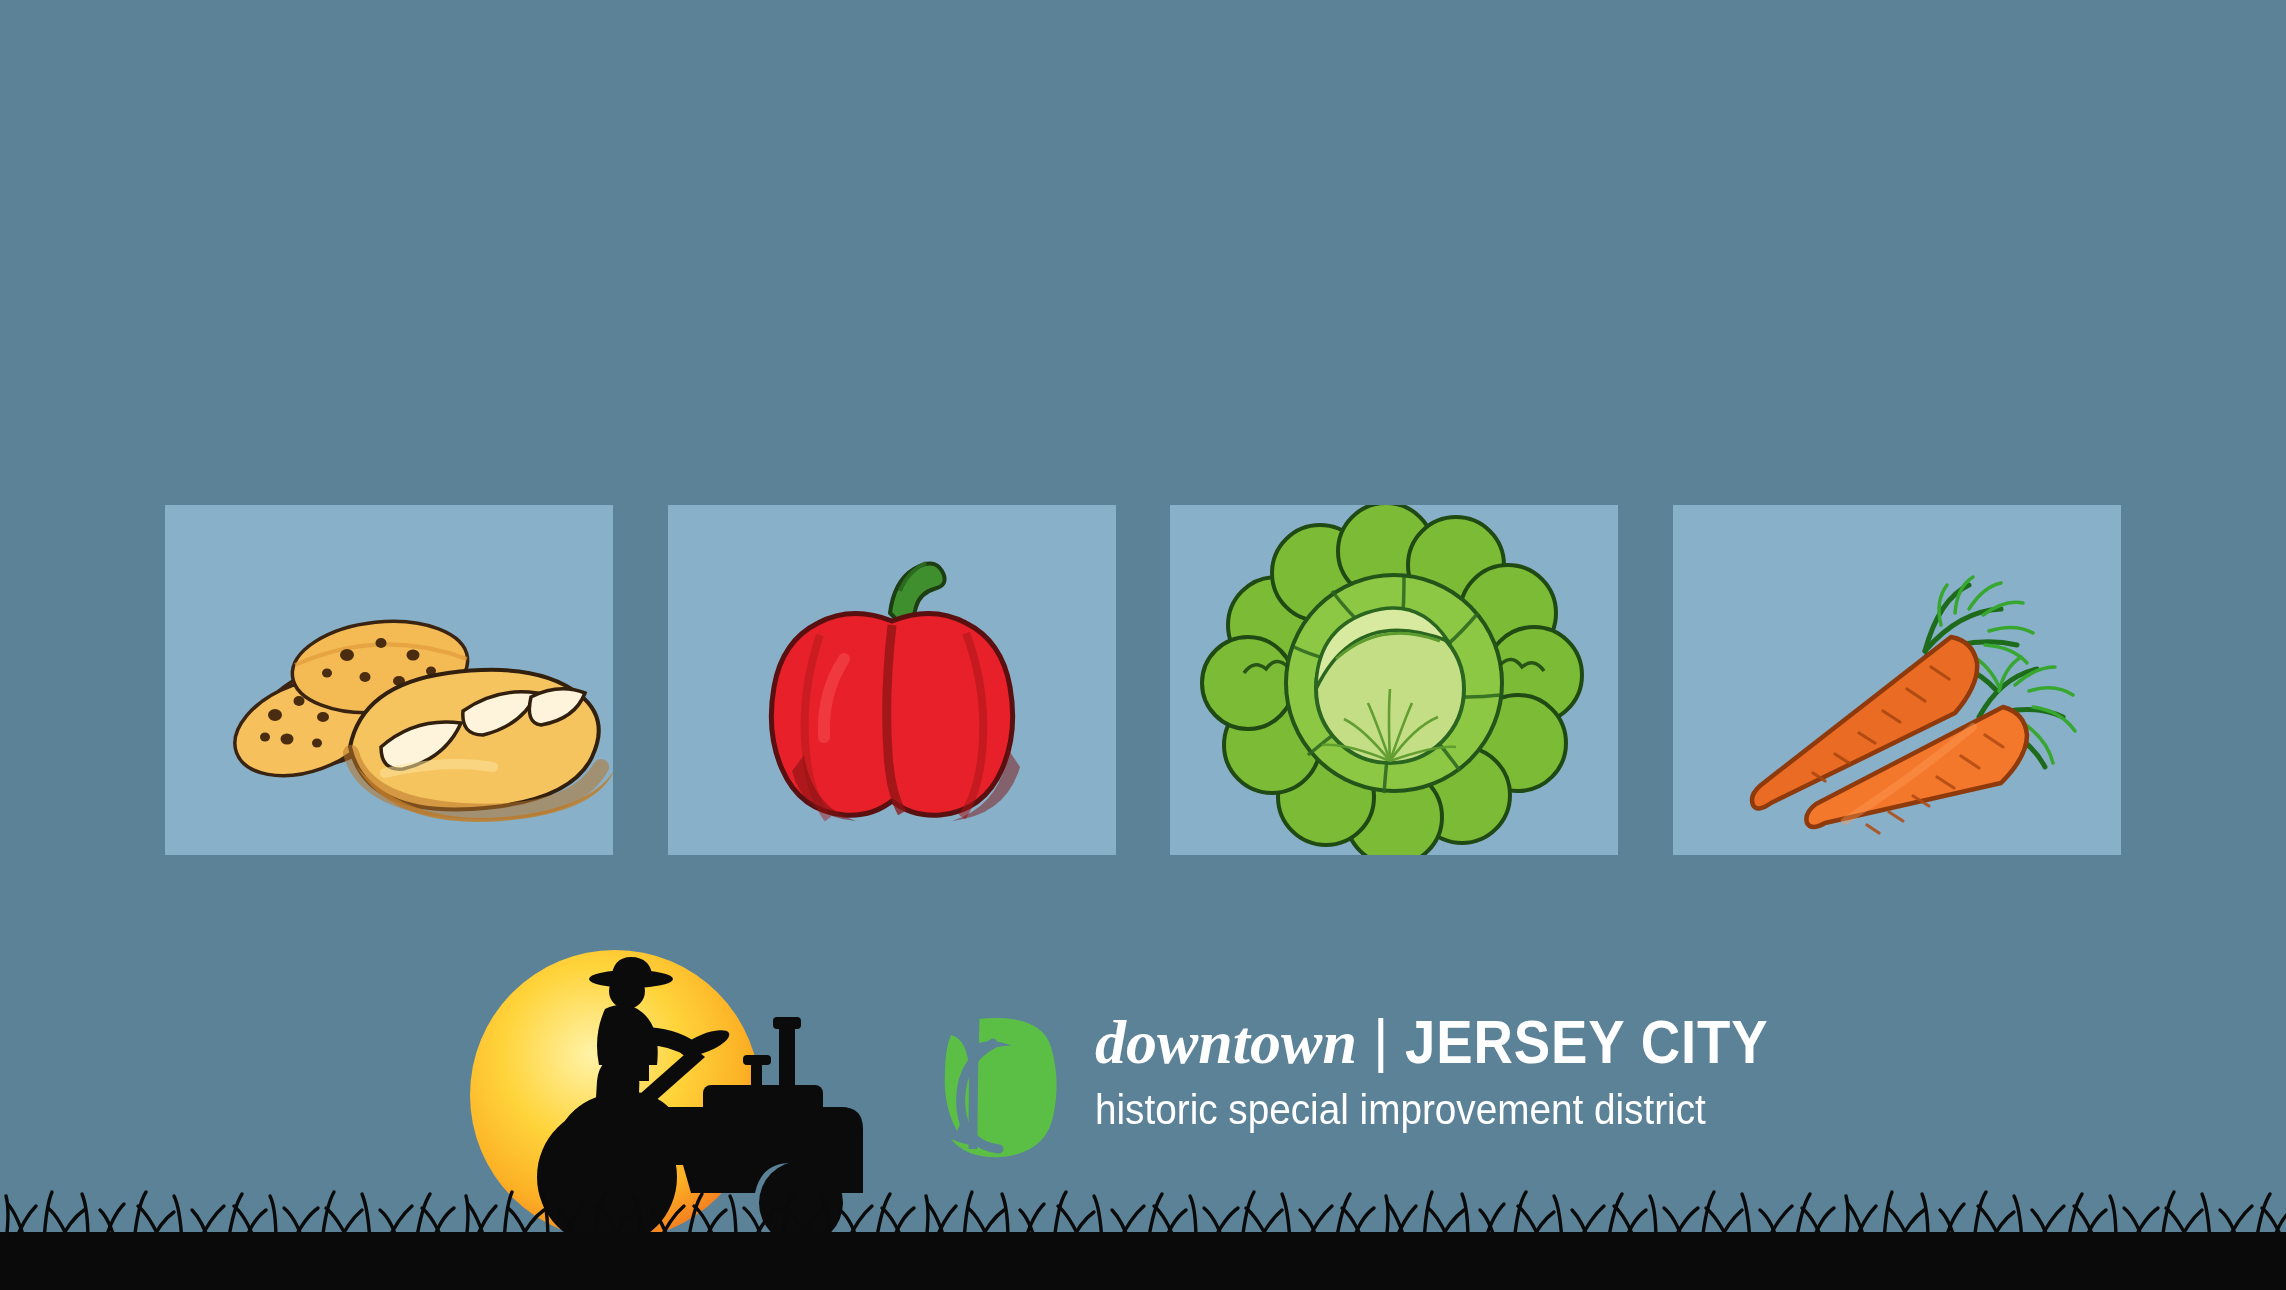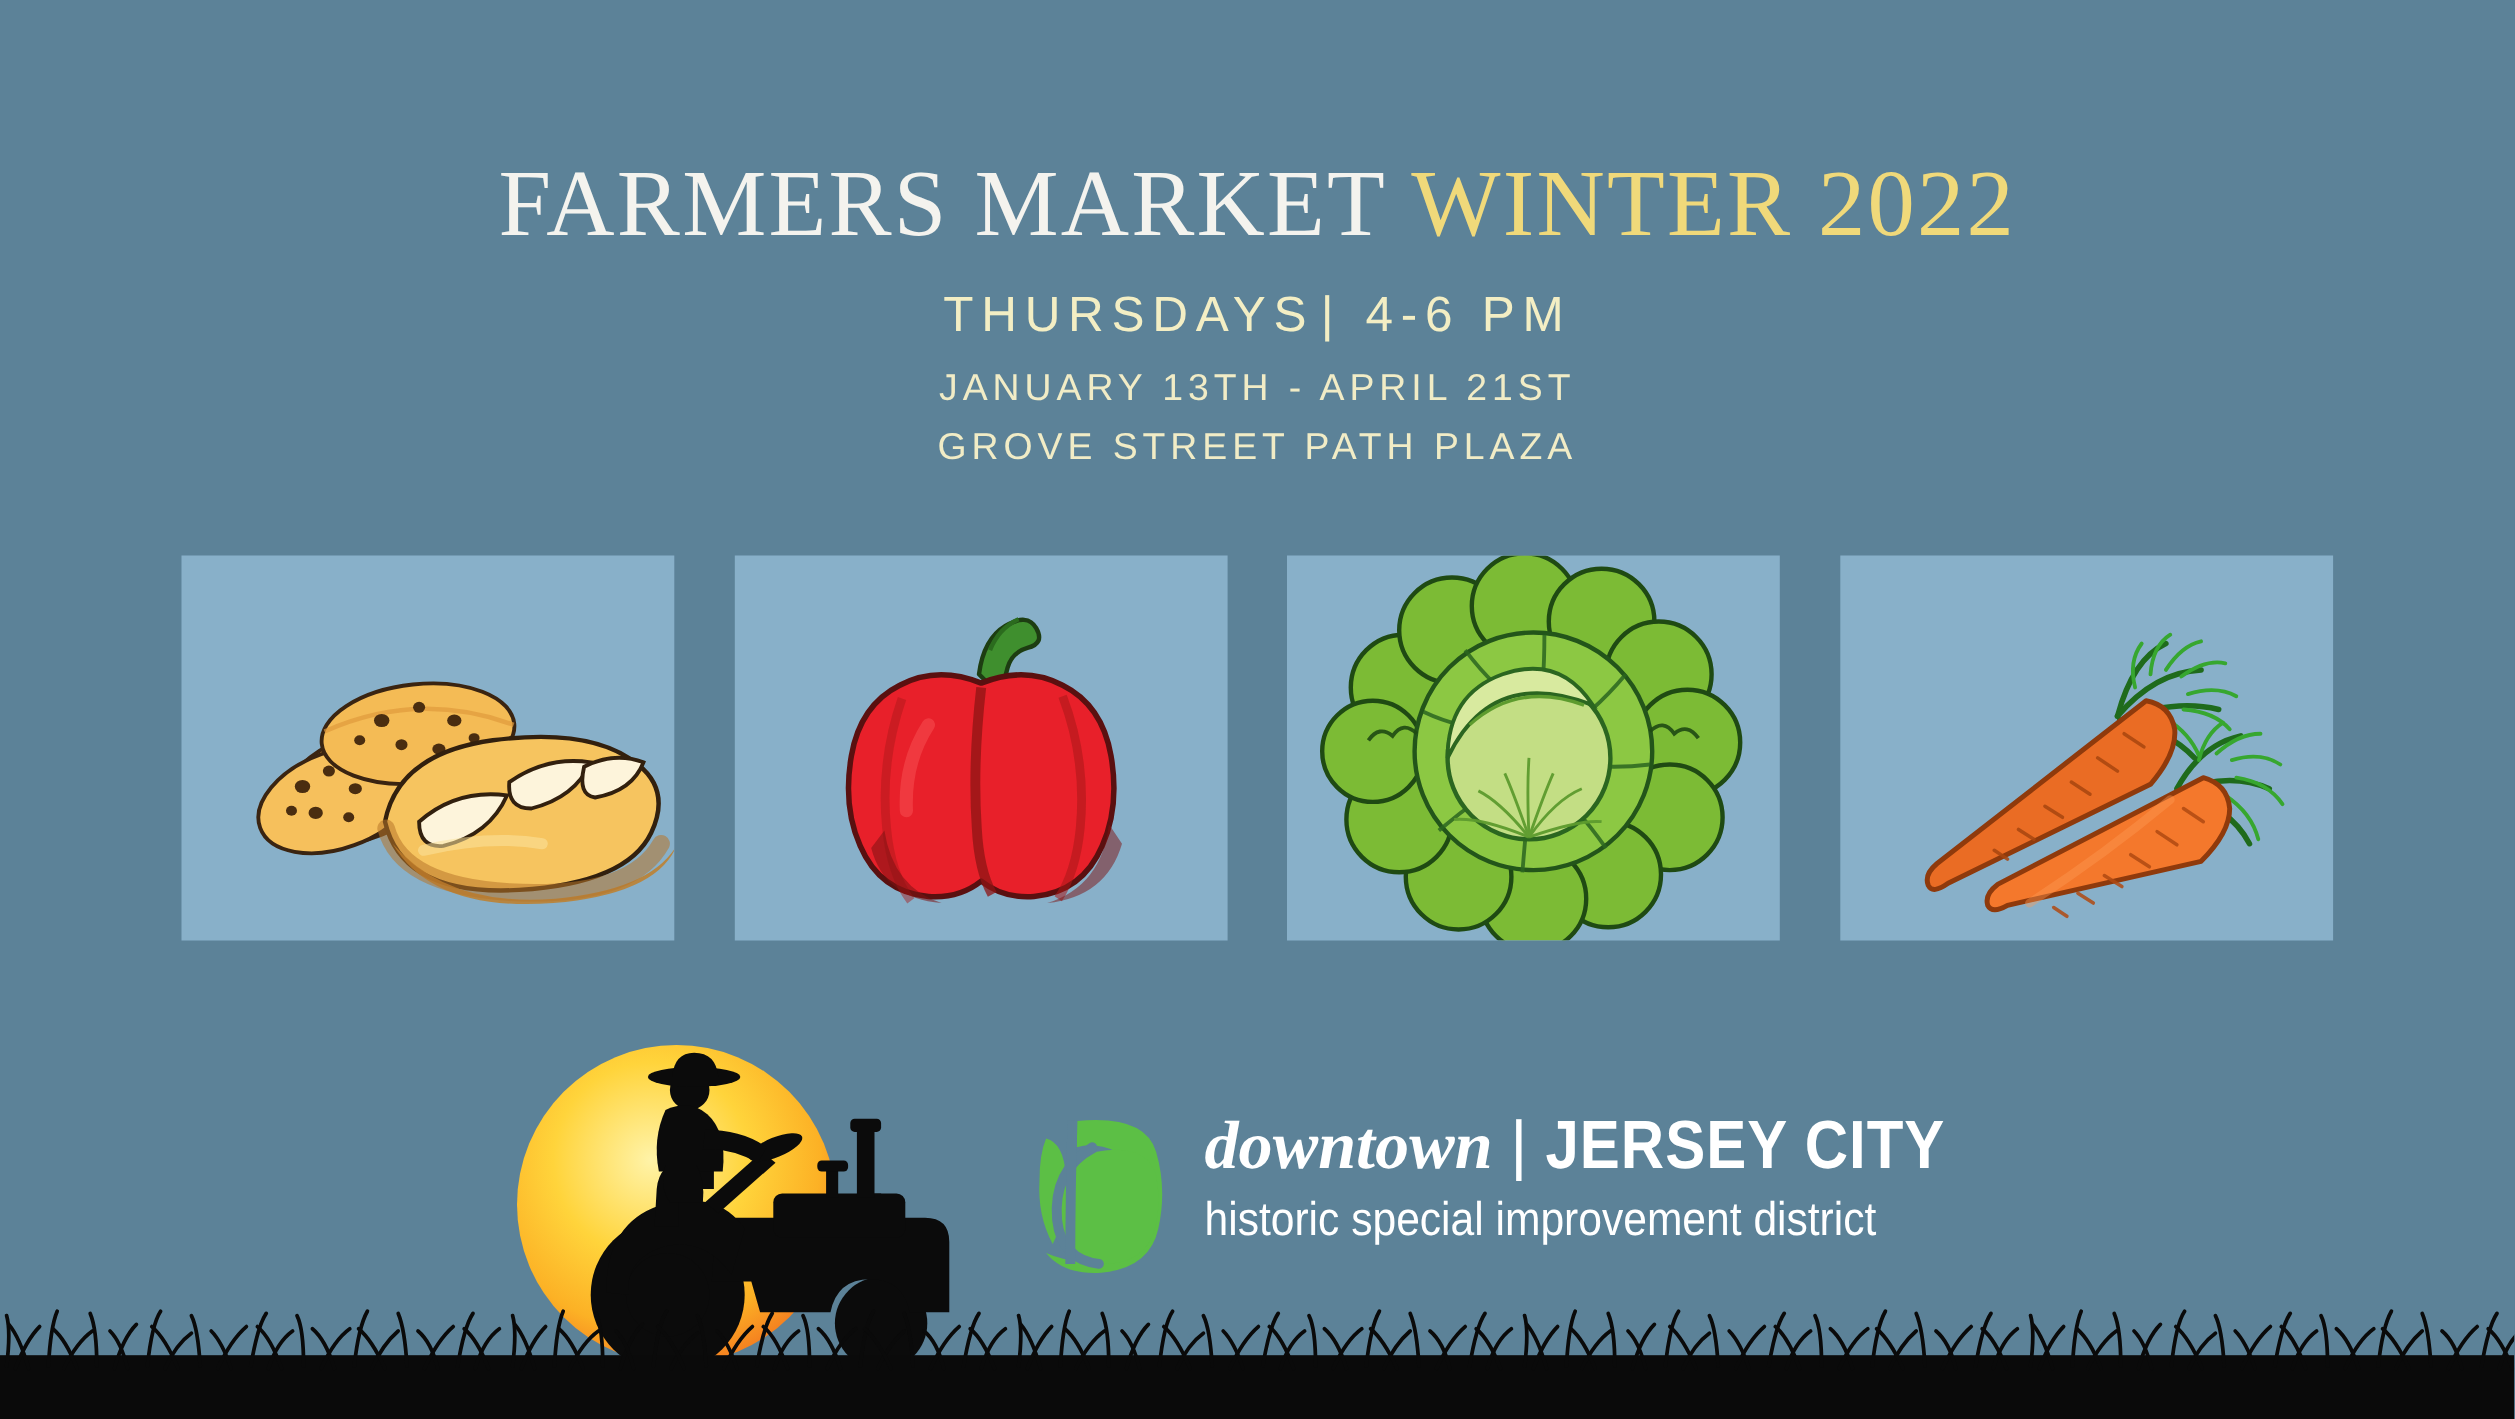--- a/index.html
+++ b/index.html
@@ -130,32 +130,20 @@
     left:0; bottom:0;
     width:2286px; height:120px;
   }
   #grass svg { width:100%; height:100%; display:block; }
 </style>
 </head>
 <body>
 
 <div id="poster">
 
-  <div id="headings">
-    <div id="title-line">
-      <span id="title-main">FARMERS MARKET</span><span id="title-accent">WINTER 2022</span>
-    </div>
-
-    <div id="subtitle">
-      <span>THURSDAYS</span><span class="bar">|</span><span class="time">4-6 PM</span>
-    </div>
-
-    <div class="dateline">JANUARY 13TH - APRIL 21ST</div>
-    <div class="dateline second">GROVE STREET PATH PLAZA</div>
-  </div>
 
   <div id="tiles">
 
     <div class="tile">
       <svg viewBox="0 0 448 350">
         <g transform="translate(10,10)">
 
           <ellipse cx="155" cy="200" rx="80" ry="47" transform="rotate(-22 155 200)" fill="#f0ab48" stroke="#3a2411" stroke-width="3.5"></ellipse>
           <ellipse cx="132" cy="212" rx="75" ry="44" transform="rotate(-20 132 212)" fill="#f6c05c" stroke="#3a2411" stroke-width="3.5"></ellipse>
 

